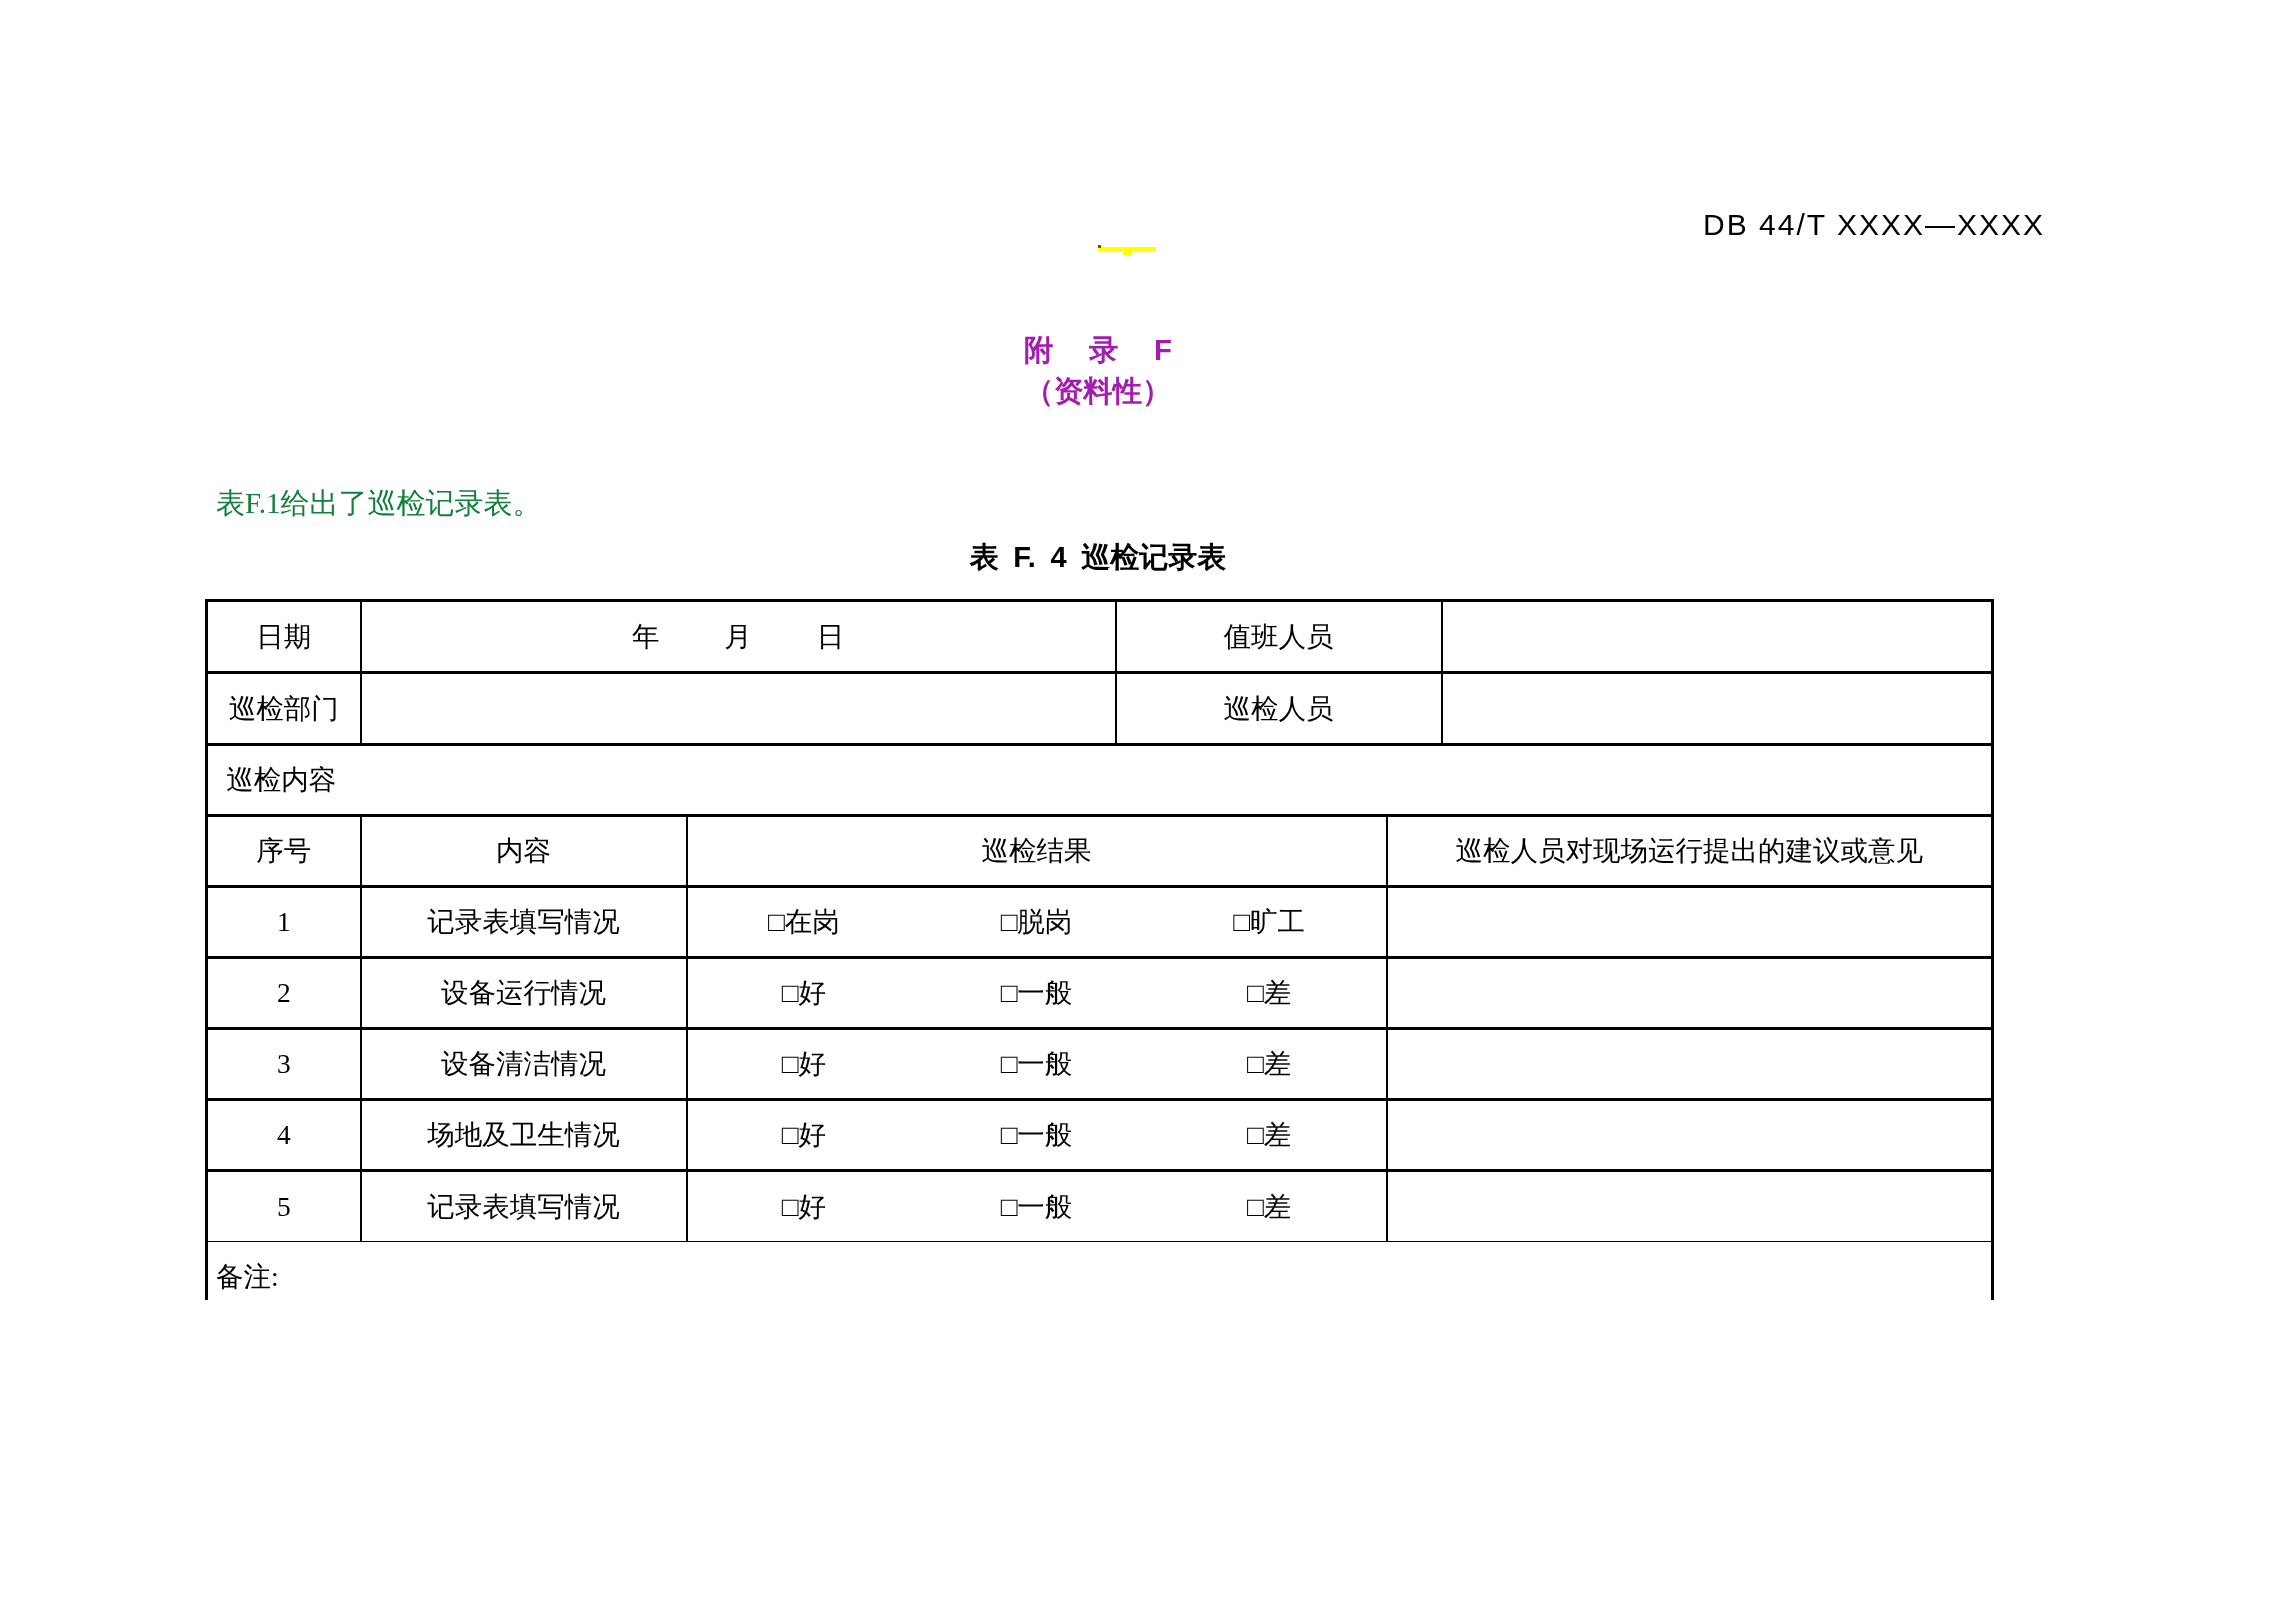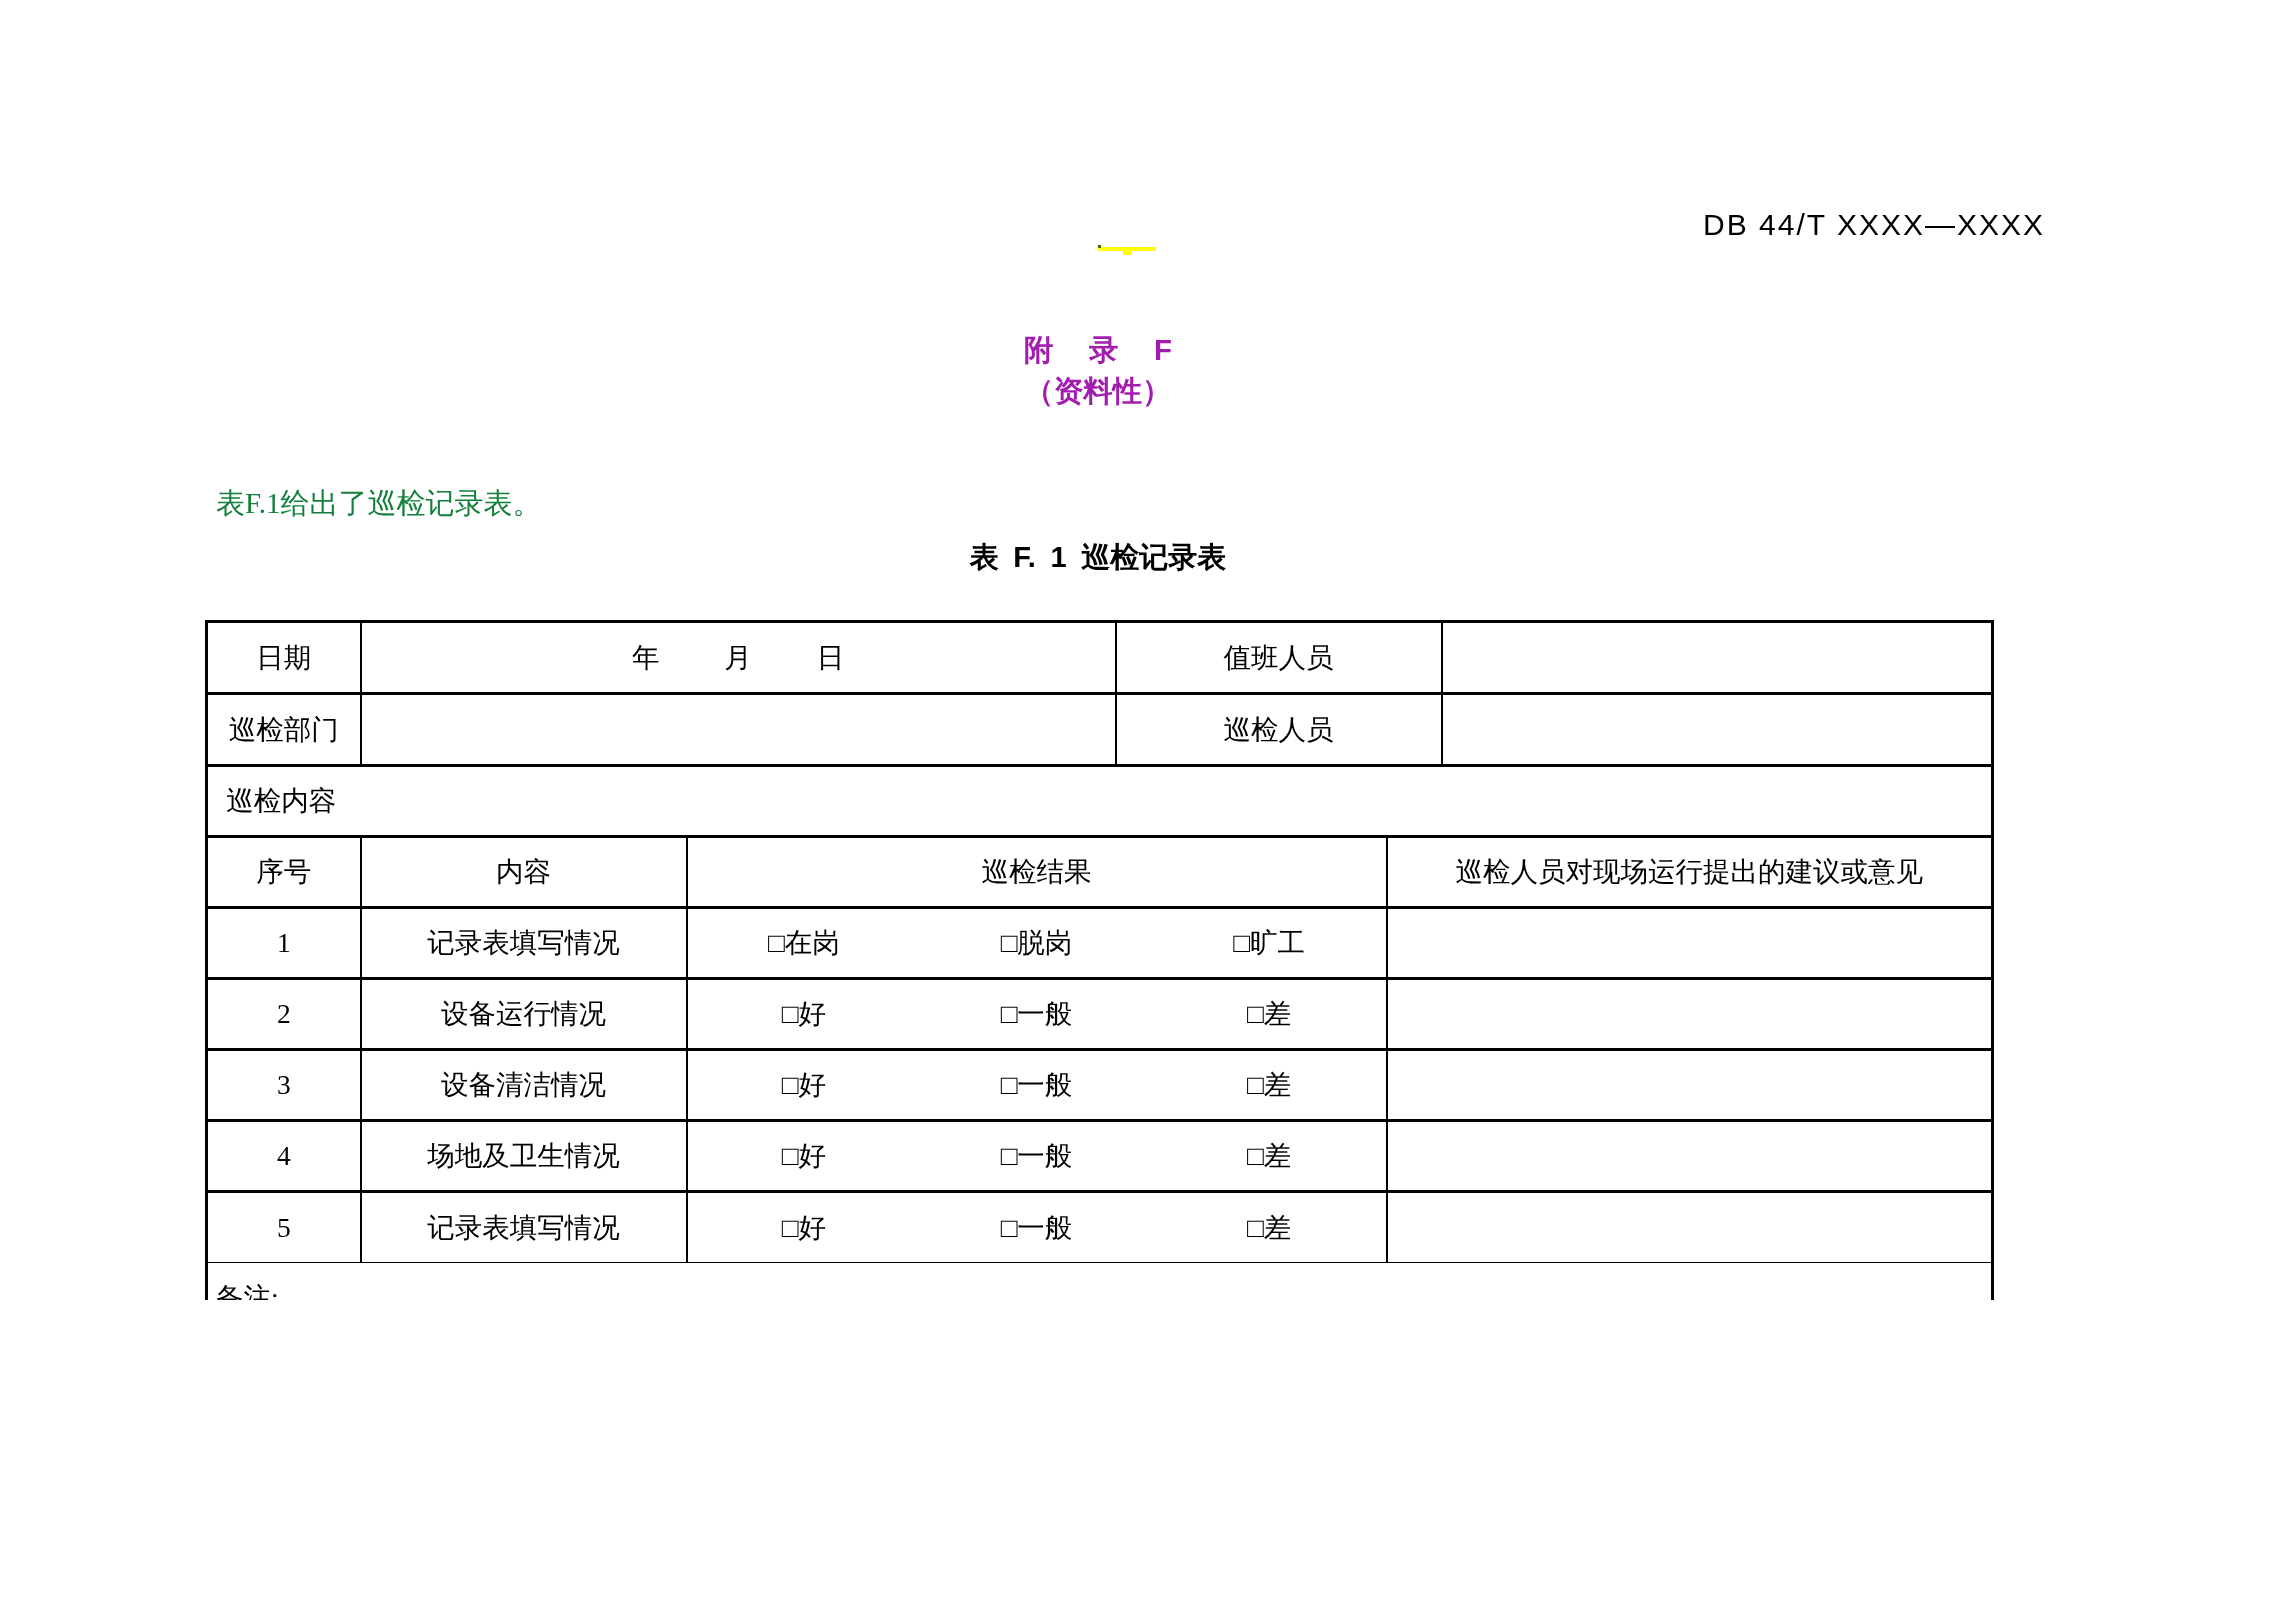--- a/index.html
+++ b/index.html
@@ -39,21 +39,21 @@
     text-align:center;
     font-family:"Liberation Sans","DejaVu Sans",sans-serif;
     font-weight:bold; font-size:29px; color:#000;
     word-spacing:6.5px;
   }
   
   table.record {
     position:absolute; left:205px; top:599px;
     width:1786px; height:717px;
     border-collapse:collapse; table-layout:fixed;
-    border:3.3px solid #000; border-top-width:3.9px; border-bottom-width:4.6px;margin-top:21px;
+    border:3.3px solid #000; border-top-width:3.9px; border-bottom-width:4.6px;
   }
   table.record td {
     border:2px solid #000;
     border-top-width:3.3px; border-bottom-width:3.3px;
     font-size:27.5px; color:#000; text-align:center; vertical-align:middle;
     padding:0; overflow:hidden;
   }
   table.record td.left   { text-align:left; padding-left:18.3px; }
   table.record td.remark { text-align:left; padding-left:7.9px; }
   tr.thin-sep td { border-top-width:1.3px; }
@@ -78,21 +78,21 @@
   <div class="hl-bump"></div>
   <div class="hl-dot"></div>
 
   <div class="appendix">
     <div class="line1">附 录 F</div>
     <div class="line2">（资料性）</div>
   </div>
 
   <div class="intro">表F.1给出了巡检记录表。</div>
 
-  <div class="caption">表 F. 1  巡检记录表</div>
+  <div class="caption">表 F. 4  巡检记录表</div>
 
   <table class="record">
     <colgroup>
       <col style="width:154px">
       <col style="width:326px">
       <col style="width:429px">
       <col style="width:271px">
       <col style="width:55px">
       <col style="width:551px">
     </colgroup>

